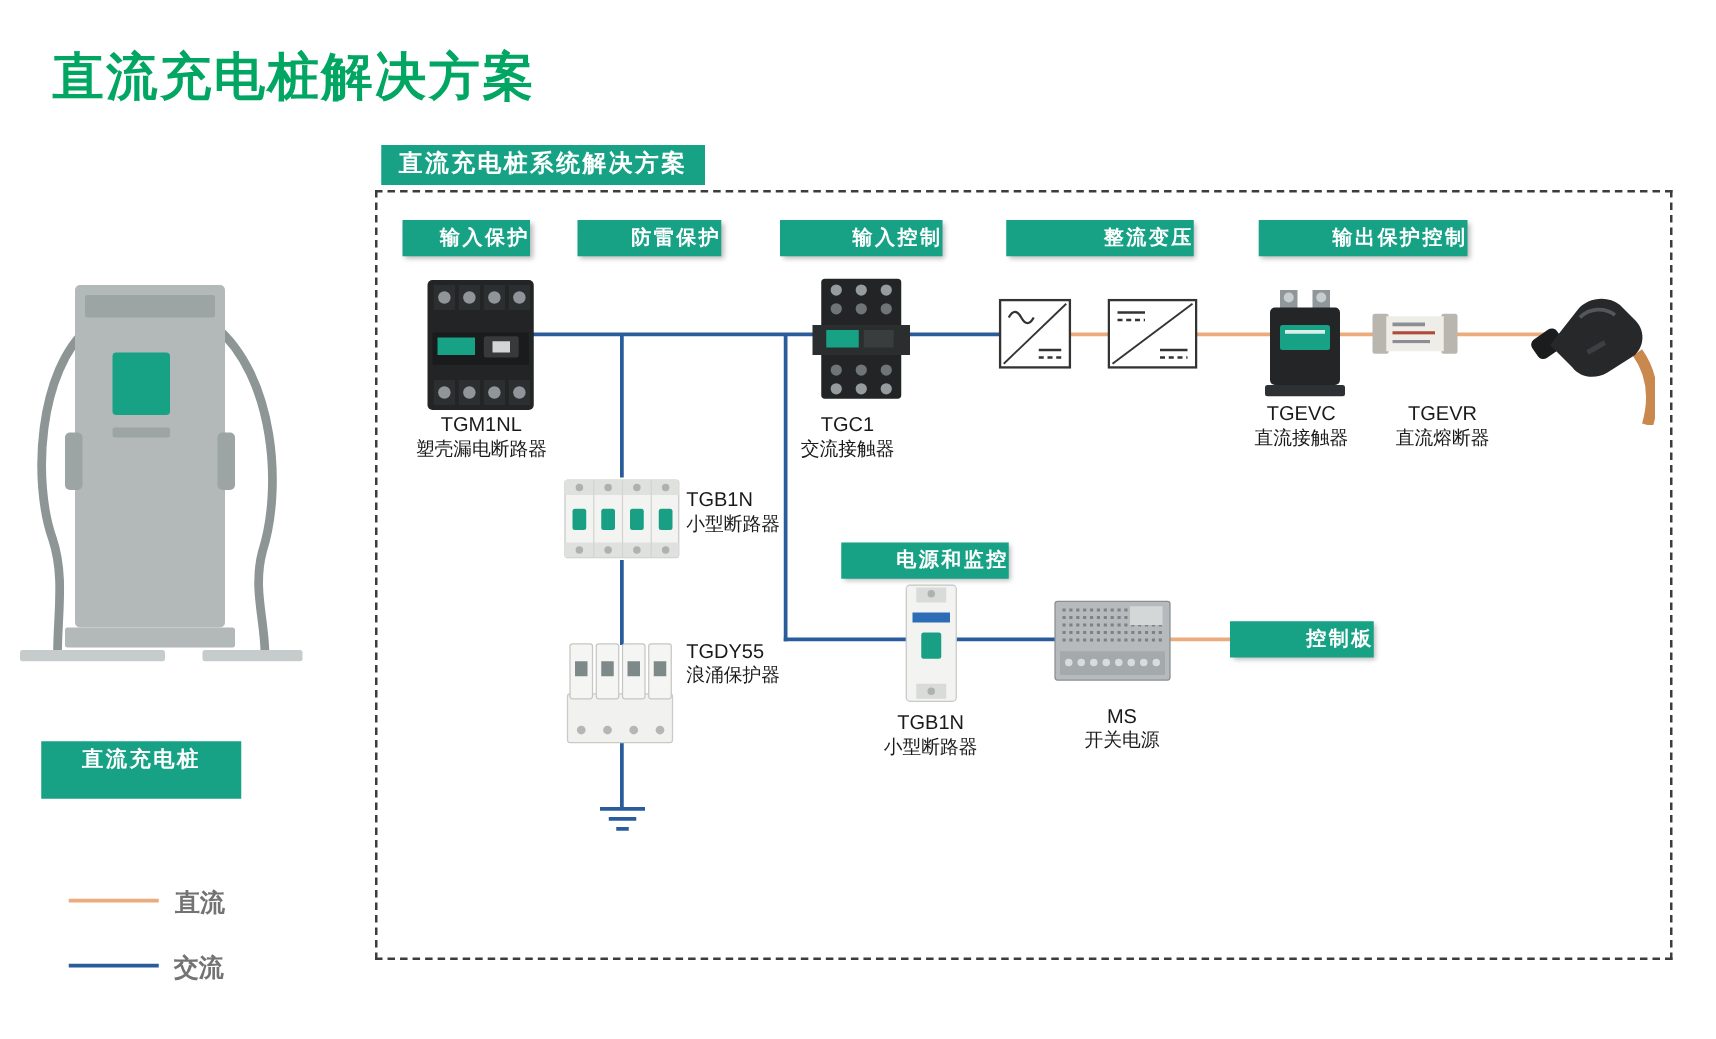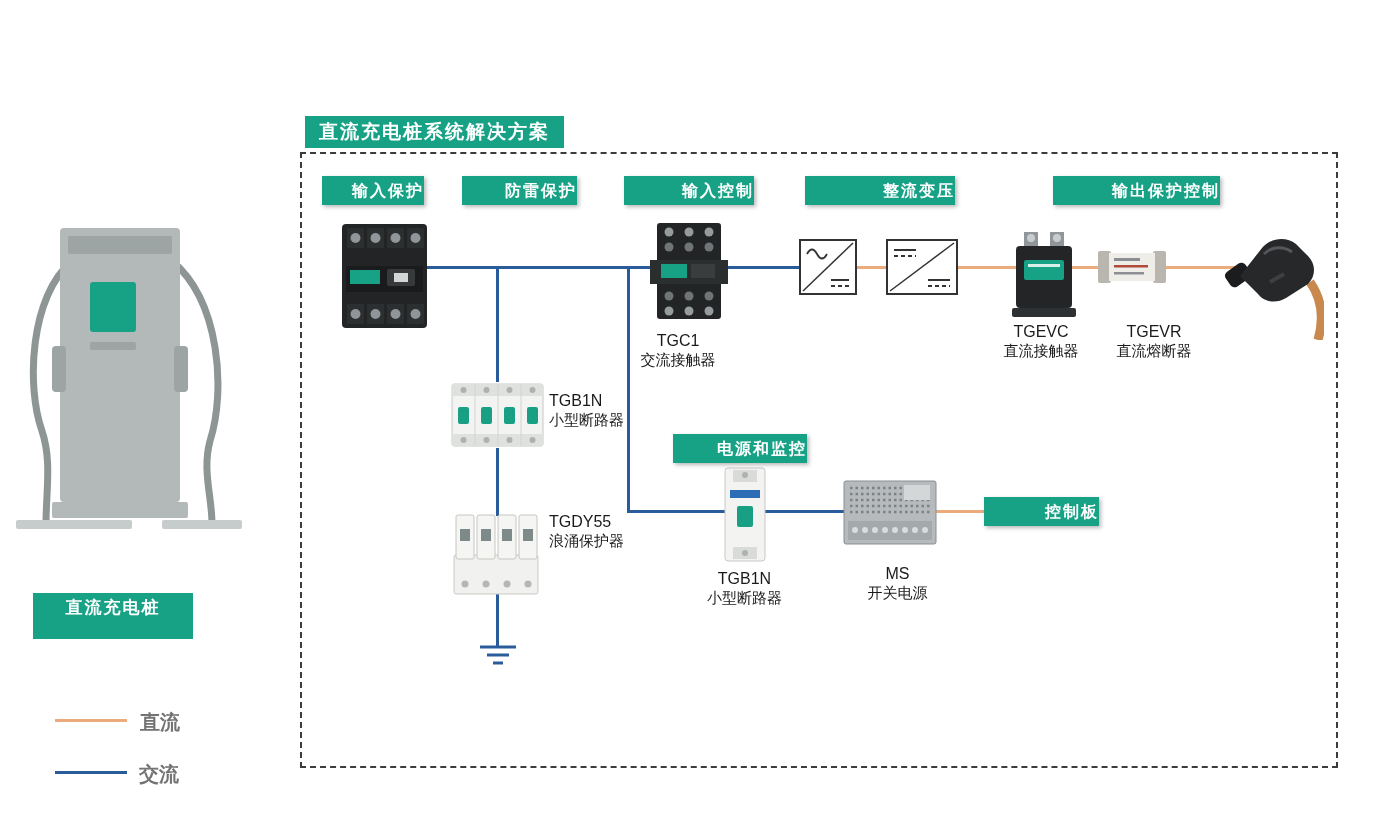--- a/index.html
+++ b/index.html
@@ -36,20 +36,21 @@
   .comp-label.left-align { text-align:left; }
 
   .legend-line { position:absolute; z-index:1; }
   .legend-label { position:absolute; font-size:20px; font-weight:bold; color:#737373; z-index:1; }
 </style>
 </head>
 <body>
 
 <div class="canvas">
 
+  <div class="page-title">直流充电桩解决方案</div>
 
   <div class="comp" style="left:12px;top:226px;width:265px;height:305px">
     <svg viewBox="0 0 265 305">
       <path d="M60,35 C18,70 14,160 30,205 C40,235 34,265 34,298" stroke="#8d9595" stroke-width="7" fill="none" stroke-linecap="round"></path>
       <path d="M160,35 C208,75 214,165 198,215 C190,245 200,270 200,298" stroke="#8d9595" stroke-width="7" fill="none" stroke-linecap="round"></path>
       <rect x="48" y="2" width="120" height="274" rx="4" fill="#b3b9b9"></rect>
       <rect x="56" y="10" width="104" height="18" rx="2" fill="#9da4a4"></rect>
       <rect x="78" y="56" width="46" height="50" rx="3" fill="#17A286"></rect>
       <rect x="78" y="116" width="46" height="8" rx="2" fill="#9da4a4"></rect>
       <rect x="40" y="120" width="14" height="46" rx="4" fill="#9da4a4"></rect>
@@ -66,21 +67,21 @@
   <div class="legend-line ac-line" style="left:55px;top:771px;width:72px;height:3px"></div>
   <div class="legend-label" style="left:139px;top:761px">交流</div>
 
   <div class="dashed-box"></div>
   <div class="badge diagram-title">直流充电桩系统解决方案</div>
 
   <div class="stage-btn" style="left:322px;top:176px;width:102px">输入保护</div>
   <div class="stage-btn" style="left:462px;top:176px;width:115px">防雷保护</div>
   <div class="stage-btn" style="left:624px;top:176px;width:130px">输入控制</div>
   <div class="stage-btn" style="left:805px;top:176px;width:150px">整流变压</div>
-  <div class="stage-btn" style="left:1053px;top:176px;width:167px">输出保护控制</div>
+  <div class="stage-btn" style="left:1007px;top:176px;width:167px">输出保护控制</div>
   <div class="stage-btn" style="left:673px;top:434px;width:134px">电源和监控</div>
   <div class="stage-btn" style="left:984px;top:497px;width:115px">控制板</div>
 
   <div class="line ac-line" style="left:425px;top:266px;width:235px;height:3px"></div>
   <div class="line ac-line" style="left:496px;top:267px;width:3px;height:115px"></div>
   <div class="line ac-line" style="left:496px;top:448px;width:3px;height:68px"></div>
   <div class="line ac-line" style="left:496px;top:594px;width:3px;height:52px"></div>
   <div class="line ac-line" style="left:627px;top:267px;width:3px;height:246px"></div>
   <div class="line ac-line" style="left:627px;top:510px;width:220px;height:3px"></div>
   <div class="line ac-line" style="left:728px;top:266px;width:75px;height:3px"></div>
@@ -264,20 +265,24 @@
         <circle cx="23" cy="53" r="3" fill="#d9dcdd"></circle>
       <circle cx="33" cy="53" r="3" fill="#d9dcdd"></circle>
         <circle cx="43" cy="53" r="3" fill="#d9dcdd"></circle>
       <circle cx="53" cy="53" r="3" fill="#d9dcdd"></circle>
         <circle cx="63" cy="53" r="3" fill="#d9dcdd"></circle>
       <circle cx="73" cy="53" r="3" fill="#d9dcdd"></circle>
         <circle cx="83" cy="53" r="3" fill="#d9dcdd"></circle>
     </svg>
   </div>
 
+  <div class="comp-label" style="left:295px;top:331px;width:180px">
+    <div class="model">TGM1NL</div>
+    <div class="name">塑壳漏电断路器</div>
+  </div>
 
   <div class="comp-label left-align" style="left:549px;top:391px;width:130px">
     <div class="model">TGB1N</div>
     <div class="name">小型断路器</div>
   </div>
 
   <div class="comp-label left-align" style="left:549px;top:512px;width:140px">
     <div class="model">TGDY55</div>
     <div class="name">浪涌保护器</div>
   </div>

